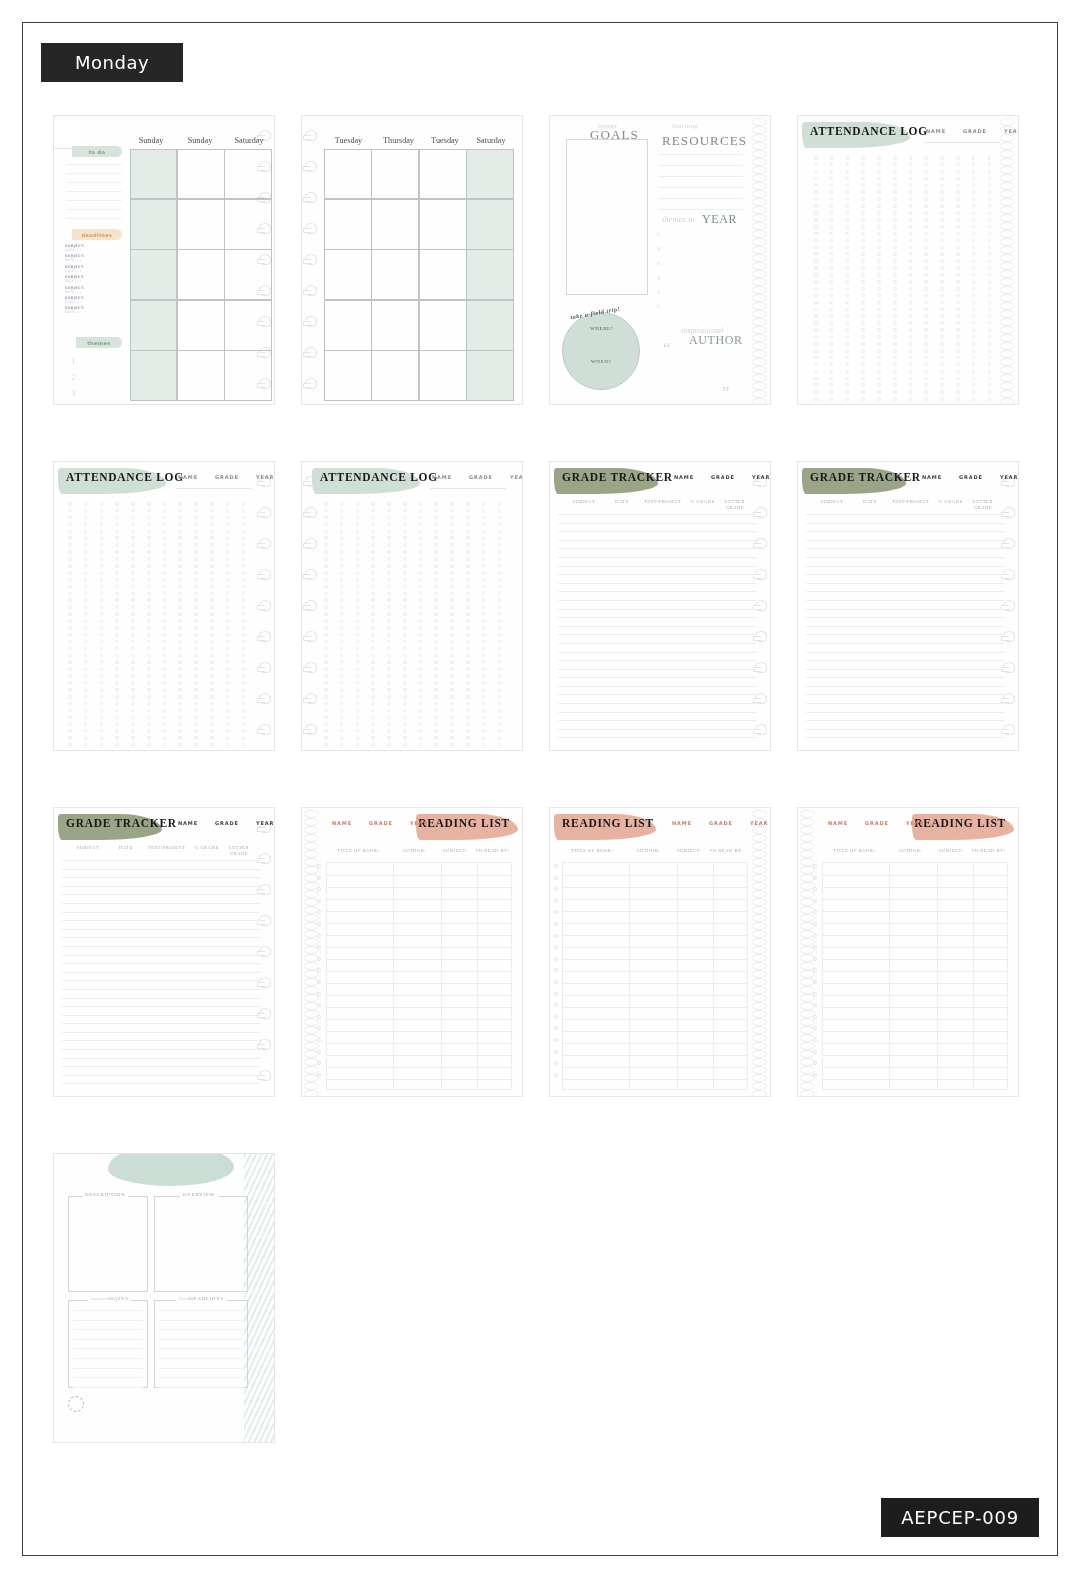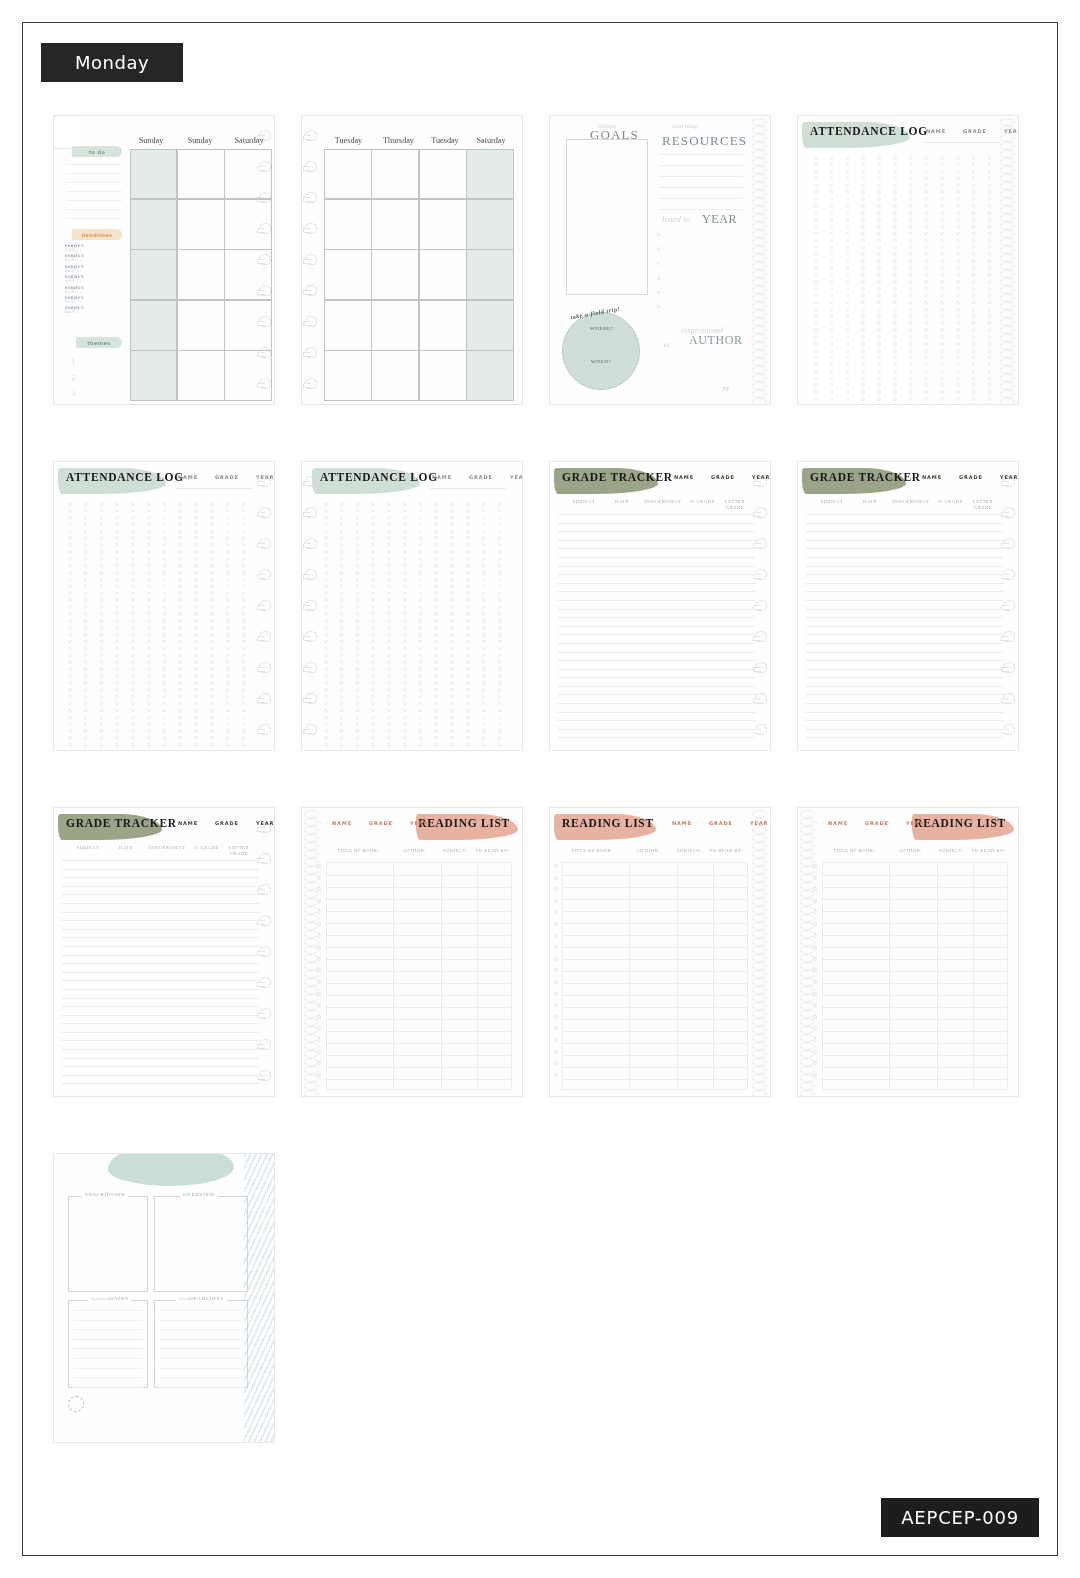--- a/index.html
+++ b/index.html
@@ -402,21 +402,21 @@
         <div class="bigserif" style="left:112px;top:17px;">RESOURCES</div>
         <div class="res-lines" style="position:absolute;left:108px;top:38px;width:85px;" id="resl">
             <i style="margin-bottom: 10px;"></i>
             <i style="margin-bottom: 10px;"></i>
             <i style="margin-bottom: 10px;"></i>
             <i style="margin-bottom: 10px;"></i>
             <i style="margin-bottom: 10px;"></i>
             <i style="margin-bottom: 10px;"></i>
           </div>
 
-        <div class="script" style="left:112px;top:99px;font-size:8px;">listed to</div>
+        <div class="script" style="left:112px;top:99px;font-size:8px;">themes to</div>
         <div class="midserif" style="left:152px;top:96px;font-size:12px;color:#7e8c85;">YEAR</div>
         <div class="prep-dots" style="position:absolute;left:107px;top:117px;" id="prepd">
             <u style="margin-bottom: 11px;"></u>
             <u style="margin-bottom: 11px;"></u>
             <u style="margin-bottom: 11px;"></u>
             <u style="margin-bottom: 11px;"></u>
             <u style="margin-bottom: 11px;"></u>
             <u style="margin-bottom: 11px;"></u>
           </div>
 

